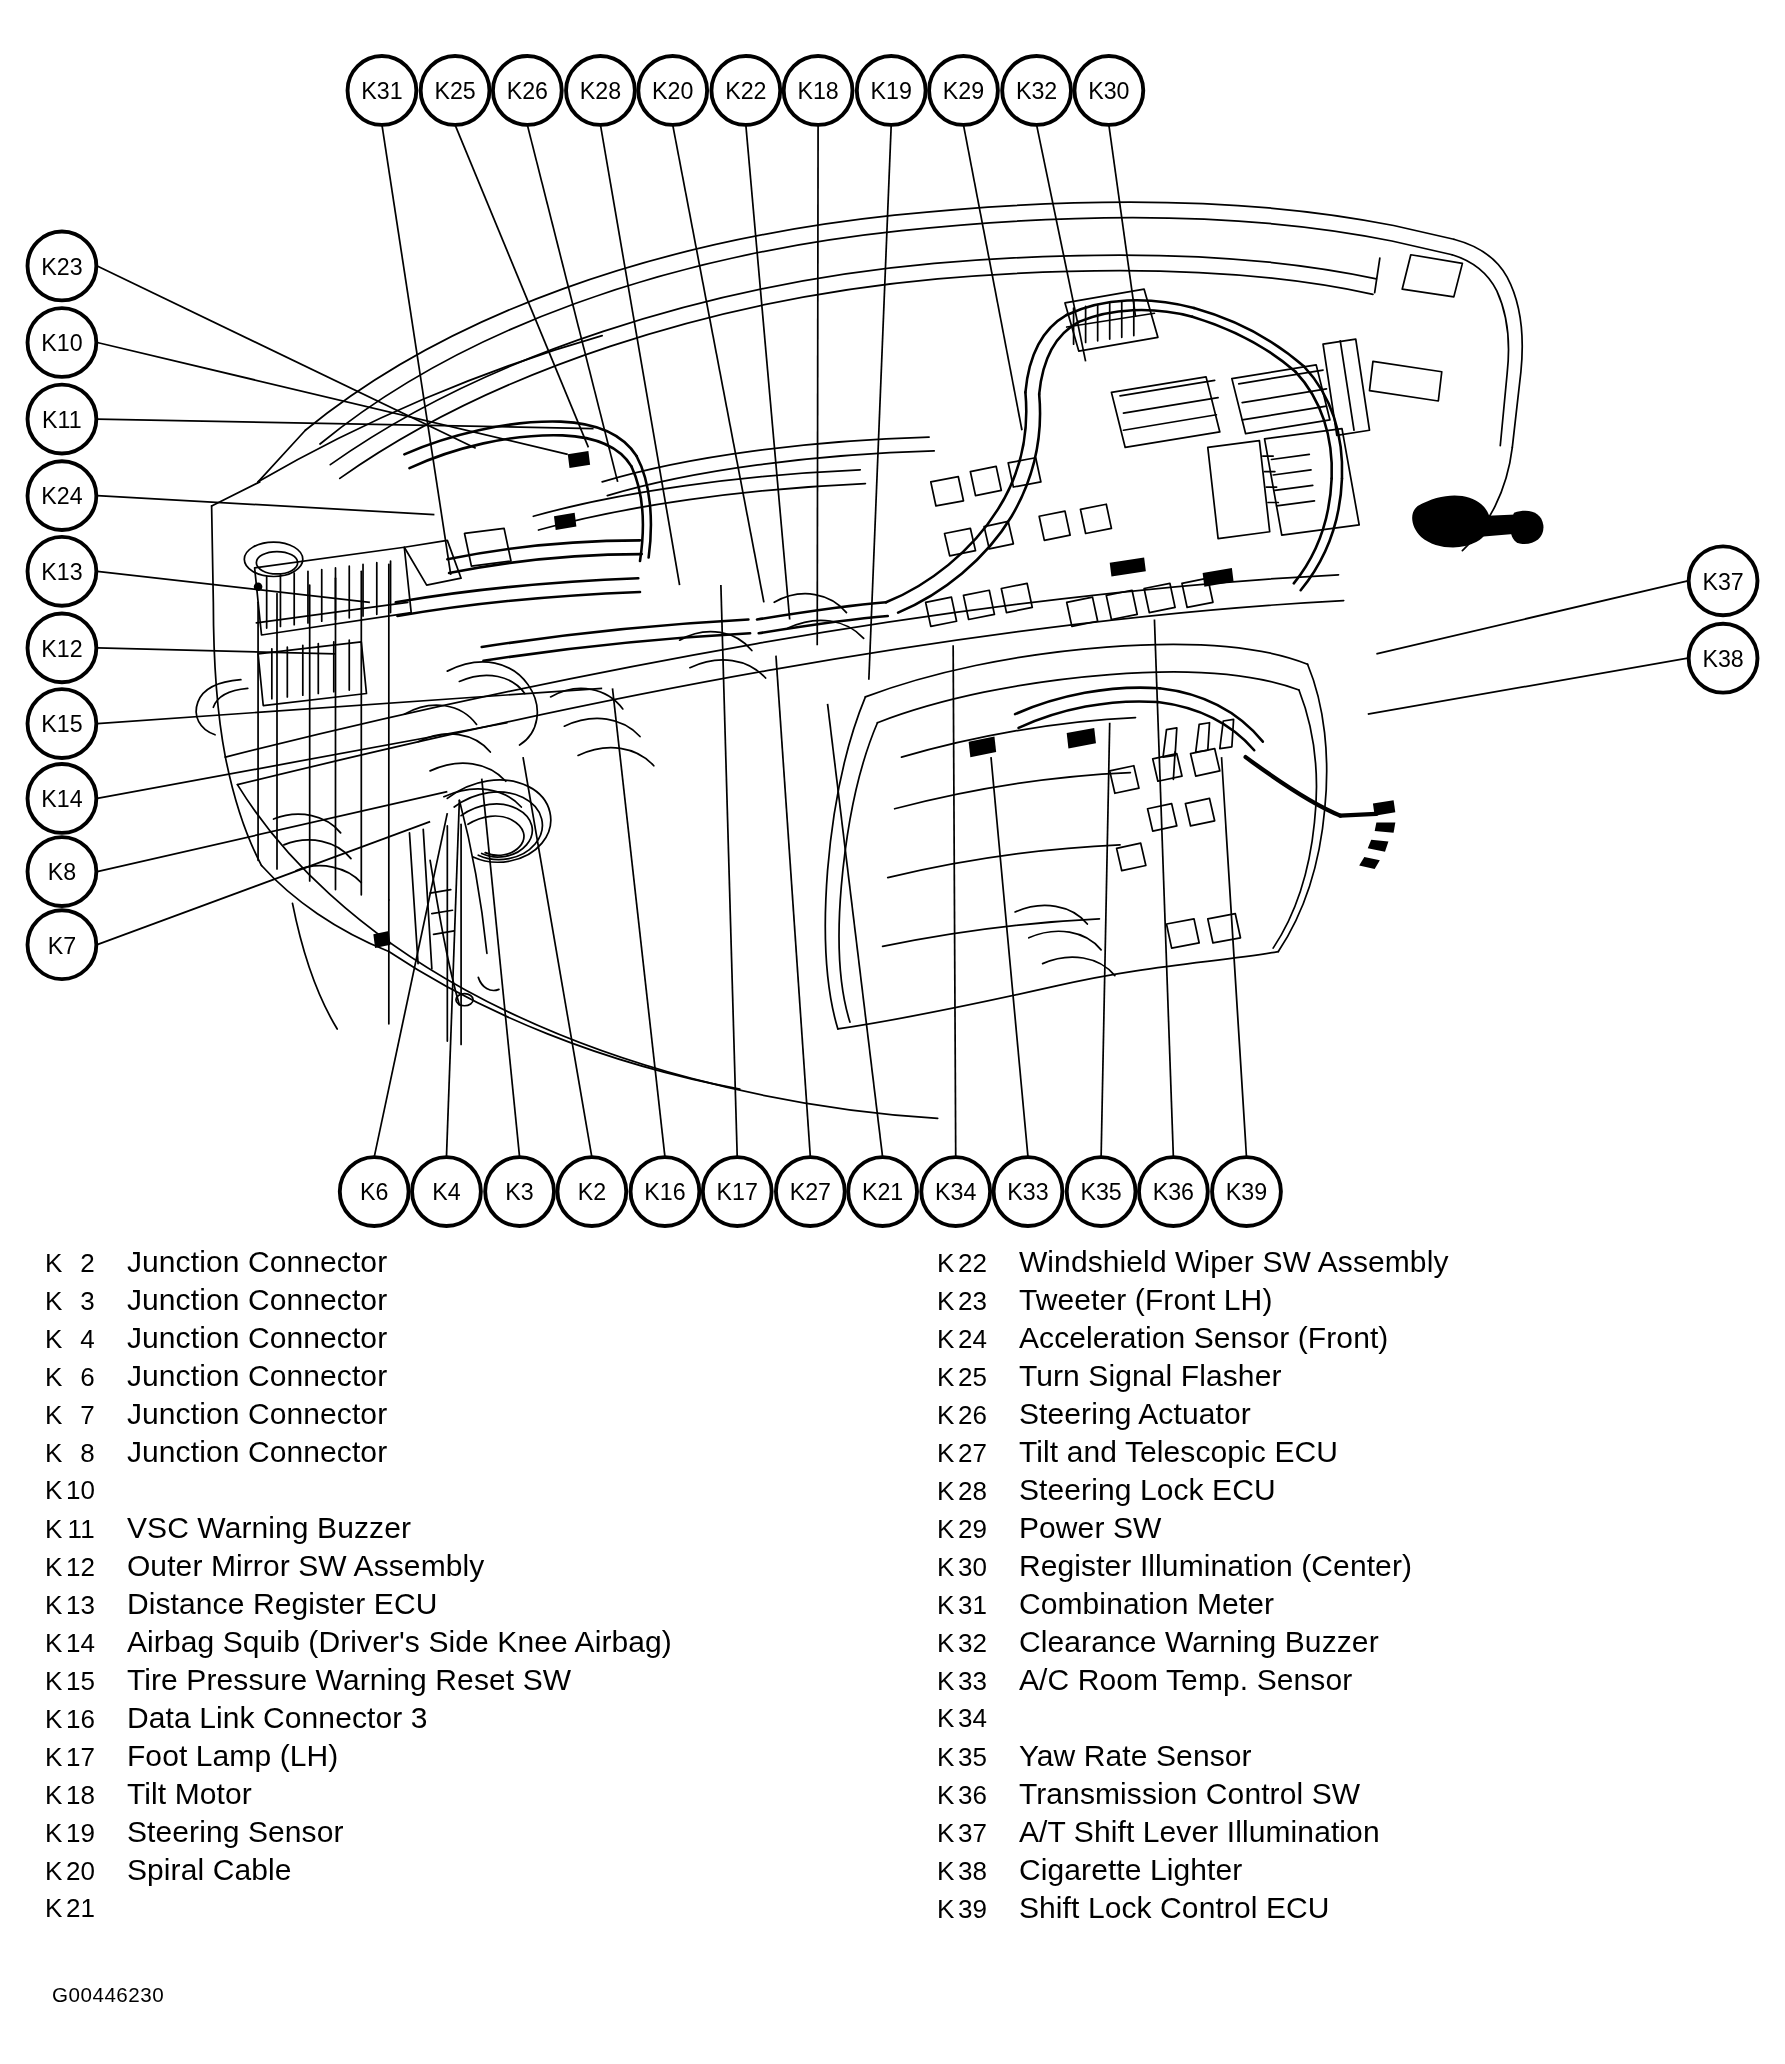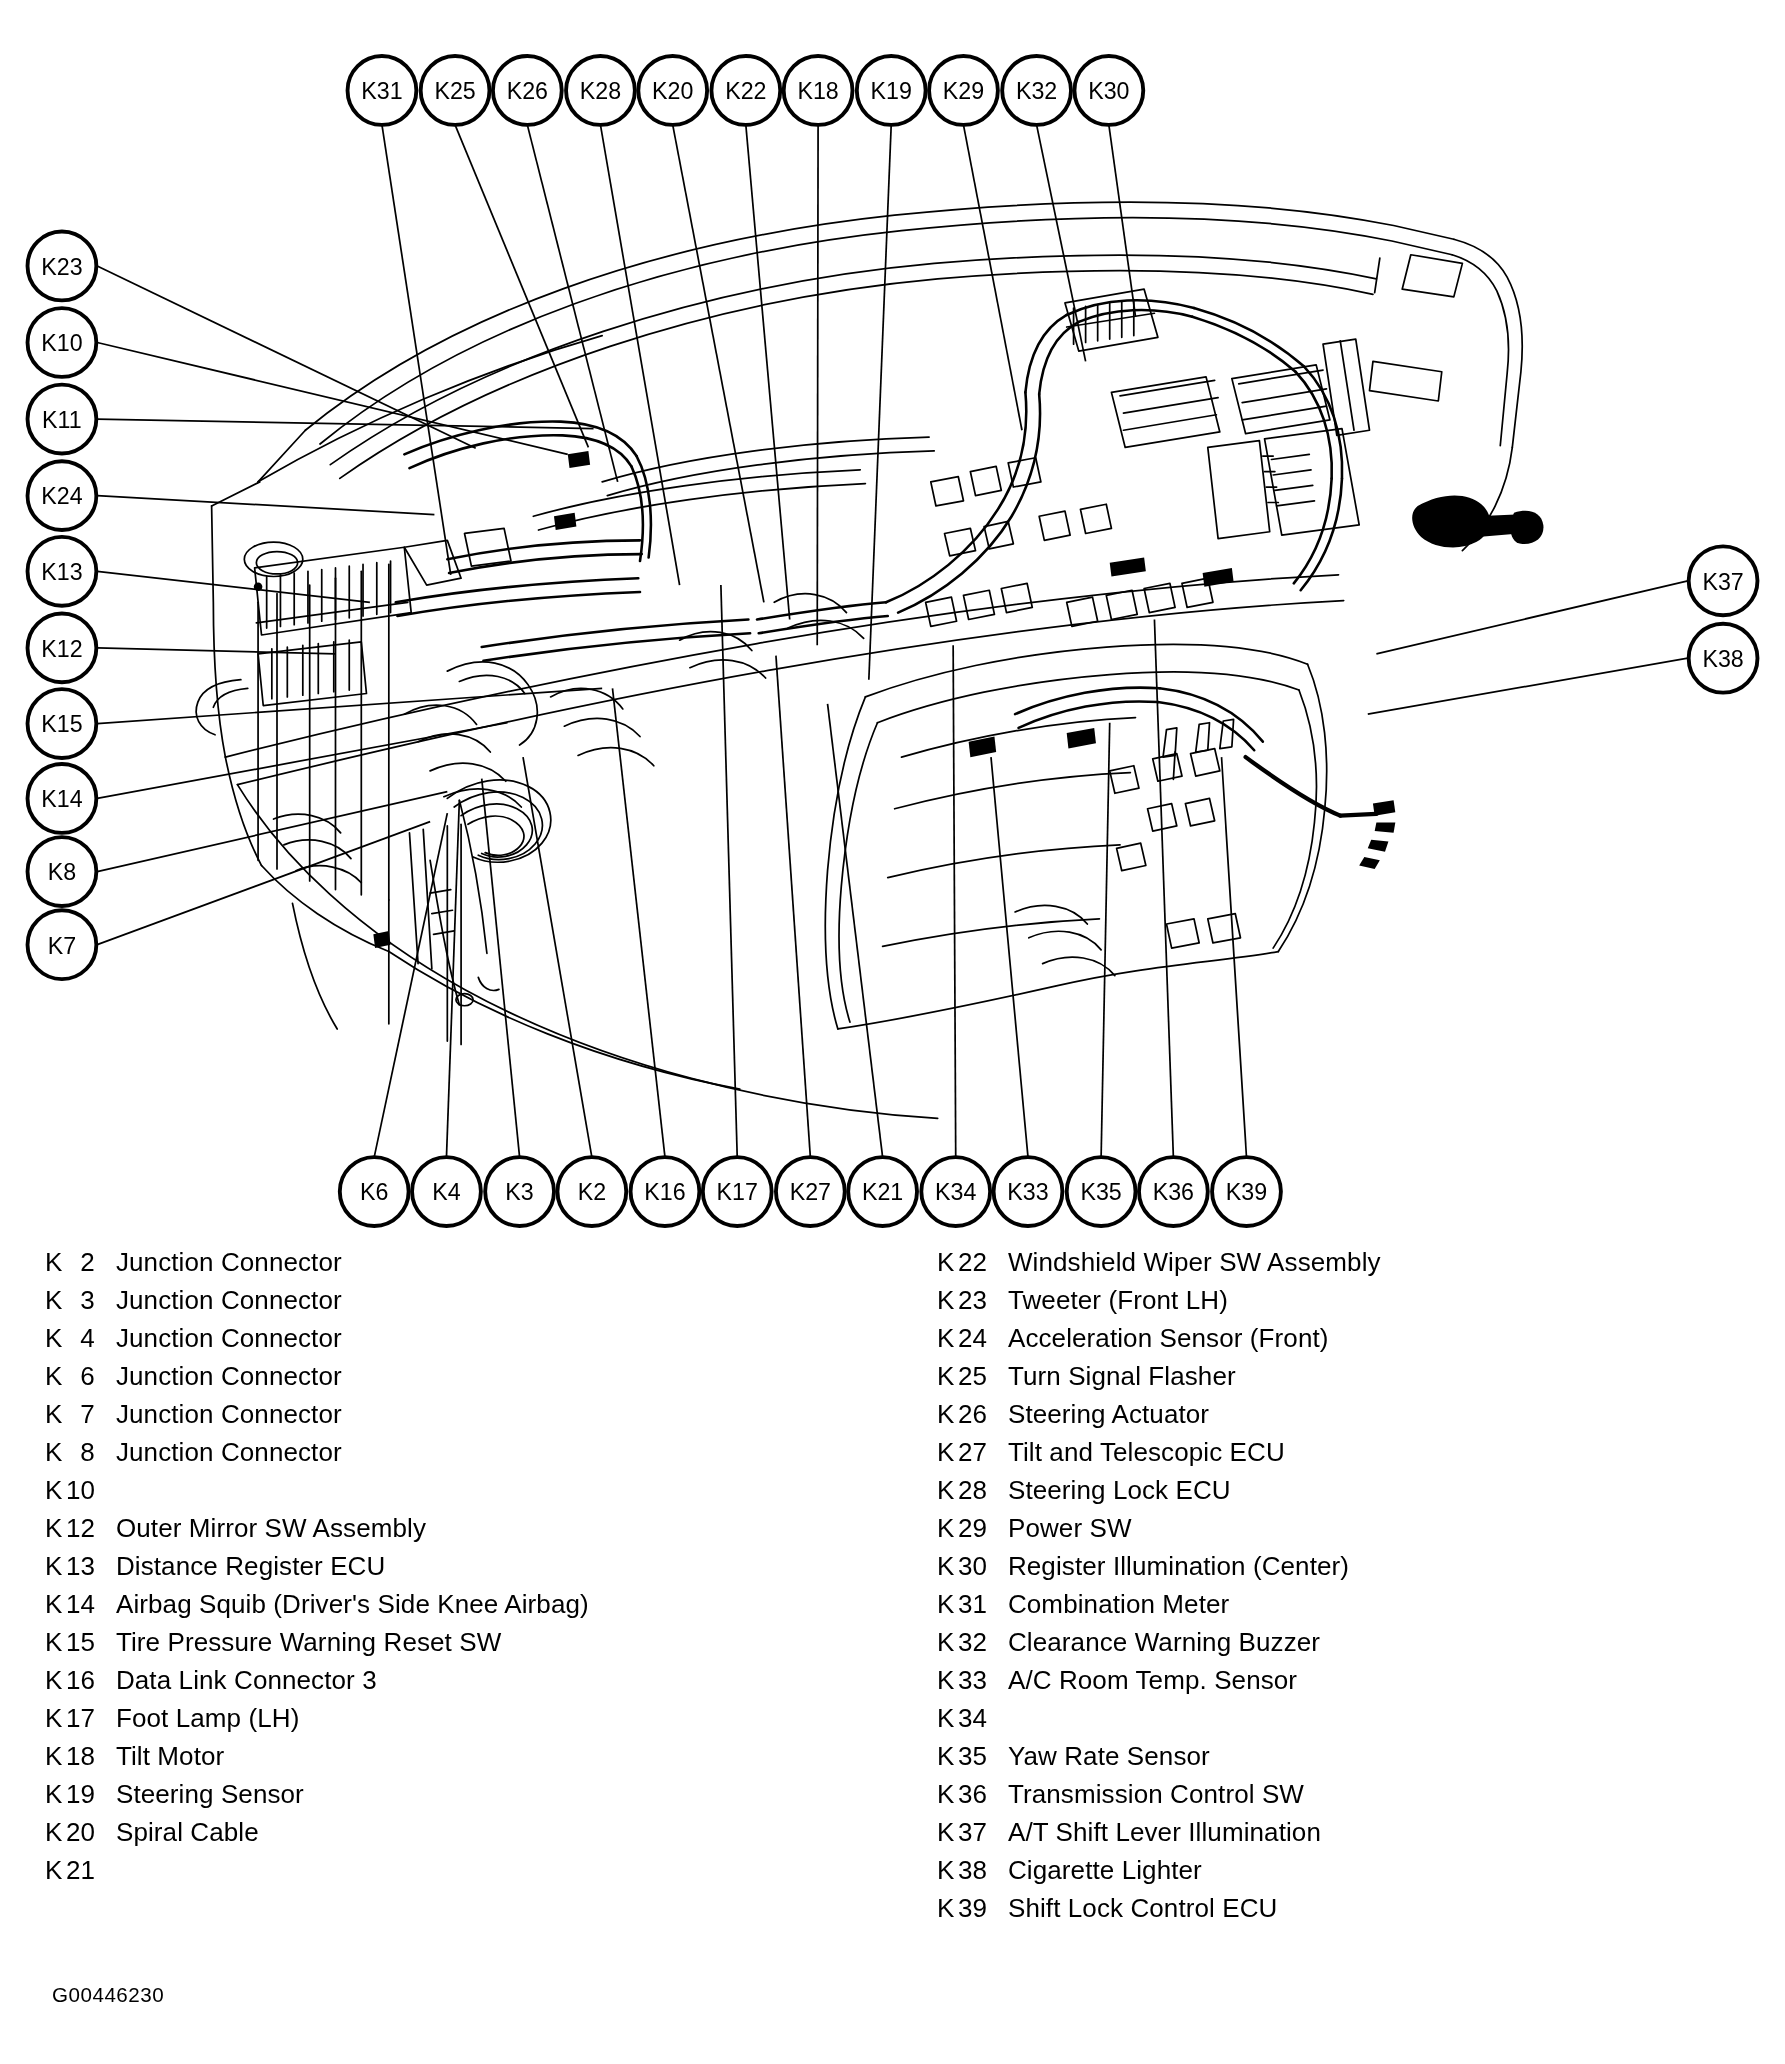--- a/index.html
+++ b/index.html
@@ -58,22 +58,22 @@
     letter-spacing: 0.2px;
     flex: 0 0 auto;
   }
   .legend-code .k-letter { margin-right: 3.4px; }
   .legend-code .k-num {
     display: inline-block;
     width: 29px;
     text-align: right;
   }
   .legend-desc {
-    font-size: 26px;
-    margin-left: 21px;
+    font-size: 30px;
+    margin-left: 32px;
     letter-spacing: 0.1px;
   }
 
   
   #footer-code {
     position: absolute;
     left: 52px;
     top: 1983px;
     font-size: 20.6px;
     letter-spacing: 0.5px;
@@ -579,20 +579,24 @@
         <span class="legend-desc">Junction Connector</span>
       </div>
       <div class="legend-row">
         <span class="legend-code"><span class="k-letter">K</span><span class="k-num">8</span></span>
         <span class="legend-desc">Junction Connector</span>
       </div>
       <div class="legend-row">
         <span class="legend-code"><span class="k-letter">K</span><span class="k-num">10</span></span>
       </div>
       <div class="legend-row">
+        <span class="legend-code"><span class="k-letter">K</span><span class="k-num">11</span></span>
+        <span class="legend-desc">VSC Warning Buzzer</span>
+      </div>
+      <div class="legend-row">
         <span class="legend-code"><span class="k-letter">K</span><span class="k-num">12</span></span>
         <span class="legend-desc">Outer Mirror SW Assembly</span>
       </div>
       <div class="legend-row">
         <span class="legend-code"><span class="k-letter">K</span><span class="k-num">13</span></span>
         <span class="legend-desc">Distance Register ECU</span>
       </div>
       <div class="legend-row">
         <span class="legend-code"><span class="k-letter">K</span><span class="k-num">14</span></span>
         <span class="legend-desc">Airbag Squib (Driver's Side Knee Airbag)</span>

